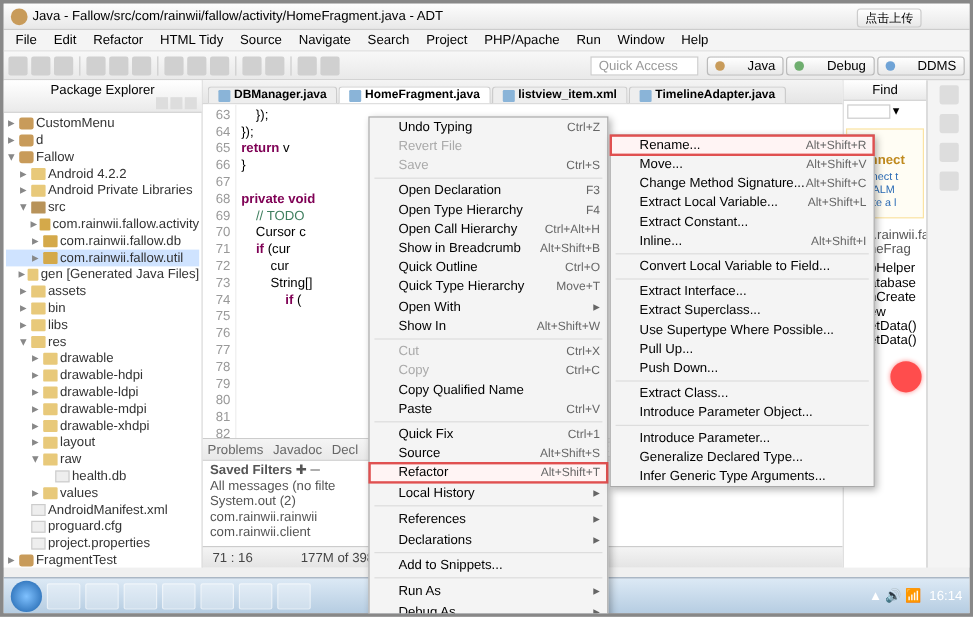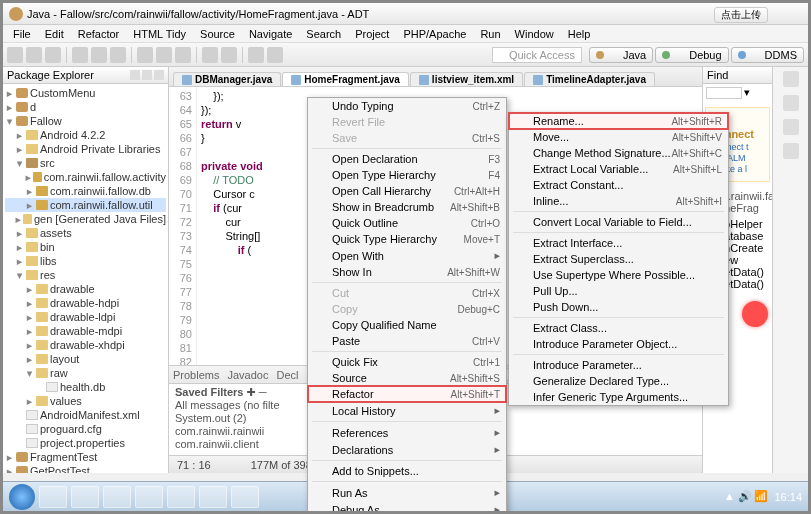--- a/index.html
+++ b/index.html
@@ -1,30 +1,30 @@
 <!DOCTYPE html>
 <html><head>
 <meta charset="utf-8">
 <style>
 * { margin: 0; padding: 0; box-sizing: border-box; font-family: "Segoe UI", Tahoma, sans-serif; font-size: 11px; }
 body { background: #f0f0f0; width: 811px; height: 514px; overflow: hidden; position: relative; border: 3px solid #888; }
 .titlebar { background: linear-gradient(#fdfdfd,#e8e8e8); height: 22px; display: flex; align-items: center; padding: 0 6px; border-bottom: 1px solid #ccc; }
 .titlebar .icon { width: 14px; height: 14px; background: #c89b5a; border-radius: 50%; margin-right: 4px; }
 .menubar { background: #f4f4f4; height: 18px; display: flex; align-items: center; padding: 0 4px; gap: 2px; border-bottom: 1px solid #ddd; }
 .menubar span { padding: 1px 6px; cursor: default; }
-.toolbar { background: linear-gradient(#f8f8f8,#e9e9e9); height: 24px; display: flex; align-items: center; padding: 0 4px; gap: 3px; border-bottom: 1px solid #ccc; text-align: right; }
+.toolbar { background: linear-gradient(#f8f8f8,#e9e9e9); height: 24px; display: flex; align-items: center; padding: 0 4px; gap: 3px; border-bottom: 1px solid #ccc; }
 .toolbar .tbtn { width: 16px; height: 16px; background: #d0d0d0; border-radius: 2px; }
 .toolbar .sep { width: 1px; height: 16px; background: #ccc; margin: 0 2px; }
 .quick { margin-left: auto; border: 1px solid #ccc; background: #fff; padding: 1px 6px; color: #999; width: 90px; }
 .persp { display: flex; gap: 2px; margin-left: 4px; }
 .persp .pb { border: 1px solid #bbb; background: linear-gradient(#fff,#e8e8e8); padding: 1px 6px; border-radius: 3px; font-size: 10px; display: flex; align-items: center; gap: 19px; }
 .pb .dot { width: 8px; height: 8px; border-radius: 50%; }
 .main { display: flex; height: 406px; }
 .pkgexp { width: 166px; background: #fff; border-right: 1px solid #ccc; display: flex; flex-direction: column; }
-.view-hdr { background: linear-gradient(#fff,#eaeaea); border-bottom: 1px solid #ccc; padding: 2px 4px; display: flex; align-items: center; font-size: 10px; }
+.view-hdr { background: linear-gradient(#fff,#eaeaea); border-bottom: 1px solid #ccc; padding: 2px 4px; display: flex; align-items: center; font-size: 10px; flex-direction: column; }
 .view-hdr .vicons { margin-left: auto; display: flex; gap: 2px; }
 .view-hdr .vicons span { width: 10px; height: 10px; background: #ddd; }
 .tree { flex: 1; overflow: hidden; padding: 2px; font-size: 10px; line-height: 14px; color: #333; }
 .tree .node { display: flex; align-items: center; white-space: nowrap; }
 .tree .tw { width: 9px; text-align: center; color: #888; }
 .tree .ficon { width: 12px; height: 10px; margin: 0 2px; display: inline-block; }
 .f-pkg { background: #d4a94a; border-radius: 1px; }
 .f-fld { background: #e8c97a; border-radius: 1px; }
 .f-src { background: #b8935a; border-radius: 1px; }
 .f-file { background: #eee; border: 1px solid #ccc; }
@@ -440,21 +440,21 @@
       <span>Show In</span>
       <span class="sc">Alt+Shift+W</span>
     </div>
     <div class="msep"></div>
     <div class="mi dis">
       <span>Cut</span>
       <span class="sc">Ctrl+X</span>
     </div>
     <div class="mi dis">
       <span>Copy</span>
-      <span class="sc">Debug+C</span>
+      <span class="sc">Ctrl+C</span>
     </div>
     <div class="mi">
       <span>Copy Qualified Name</span>
     </div>
     <div class="mi">
       <span>Paste</span>
       <span class="sc">Ctrl+V</span>
     </div>
     <div class="msep"></div>
     <div class="mi">

